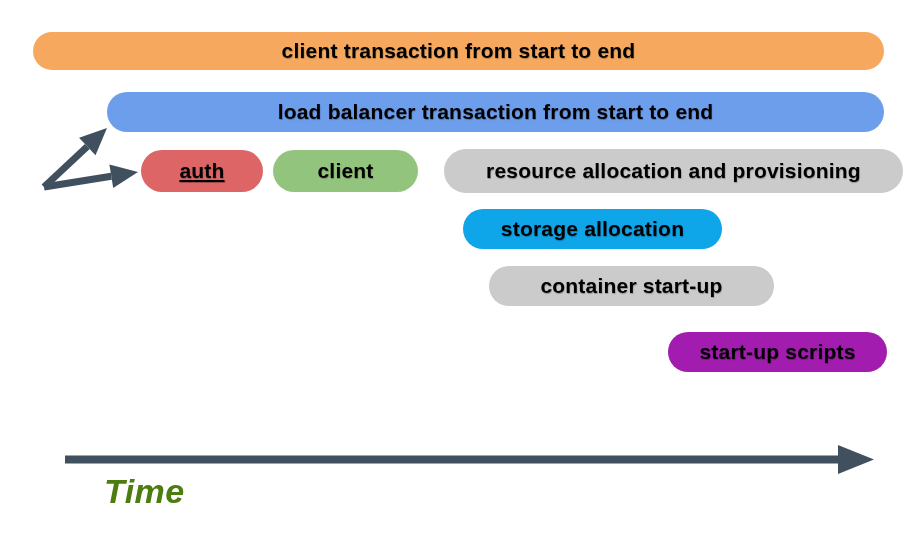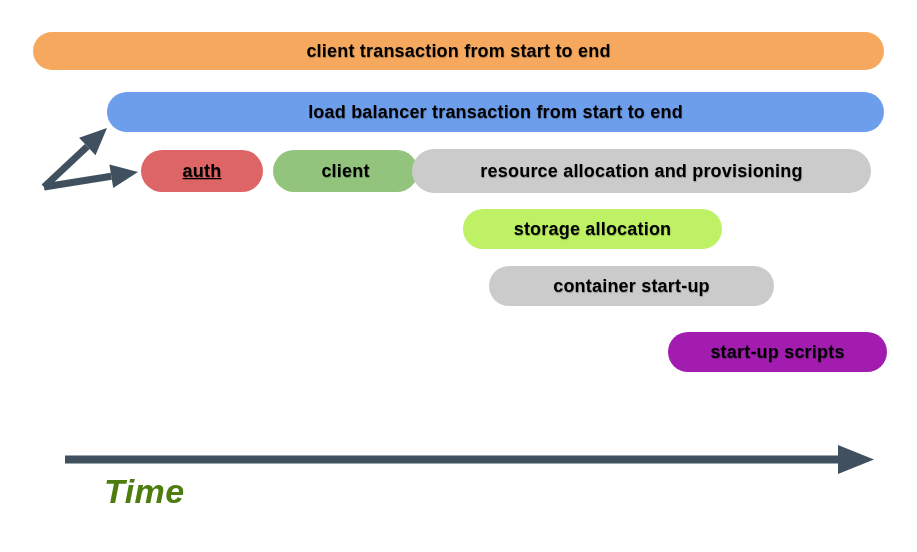--- a/index.html
+++ b/index.html
@@ -20,21 +20,21 @@
   }
   .bar {
     position: absolute;
     display: flex;
     align-items: center;
     justify-content: center;
     box-sizing: border-box;
   }
   .bar-label {
     font-weight: bold;
-    font-size: 18px;
+    font-size: 21px;
     color: #000000;
     white-space: nowrap;
     text-shadow: 0.5px 1px 1px rgba(0,0,0,0.28);
     letter-spacing: 0.2px;
   }
   #annotation-layer {
     position: absolute;
     left: 0;
     top: 0;
     pointer-events: none;
@@ -59,24 +59,24 @@
       </div>
       <div class="bar" style="left: 107px; top: 92px; width: 777px; height: 40px; background: rgb(109, 158, 235); border-radius: 20px;">
         <span class="bar-label">load balancer transaction from start to end</span>
       </div>
       <div class="bar" style="left: 141px; top: 150px; width: 122px; height: 42px; background: rgb(222, 101, 101); border-radius: 21px; text-decoration: underline;">
         <span class="bar-label">auth</span>
       </div>
       <div class="bar" style="left: 273px; top: 150px; width: 145px; height: 42px; background: rgb(147, 196, 125); border-radius: 21px;">
         <span class="bar-label">client</span>
       </div>
-      <div class="bar" style="left: 412px; top: 149px; width: 459px; height: 44px; background: rgb(203, 203, 203); border-radius: 22px;">
+      <div class="bar" style="left: 444px; top: 149px; width: 459px; height: 44px; background: rgb(203, 203, 203); border-radius: 22px;">
         <span class="bar-label">resource allocation and provisioning</span>
       </div>
-      <div class="bar" style="left: 463px; top: 209px; width: 259px; height: 40px; background: #bef264; border-radius: 20px;">
+      <div class="bar" style="left: 463px; top: 209px; width: 259px; height: 40px; background: #0ea5e9; border-radius: 20px;">
         <span class="bar-label">storage allocation</span>
       </div>
       <div class="bar" style="left: 489px; top: 266px; width: 285px; height: 40px; background: rgb(203, 203, 203); border-radius: 20px;">
         <span class="bar-label">container start-up</span>
       </div>
       <div class="bar" style="left: 668px; top: 332px; width: 219px; height: 40px; background: #a21caf; border-radius: 20px;">
         <span class="bar-label">start-up scripts</span>
       </div>
     </div>
 

